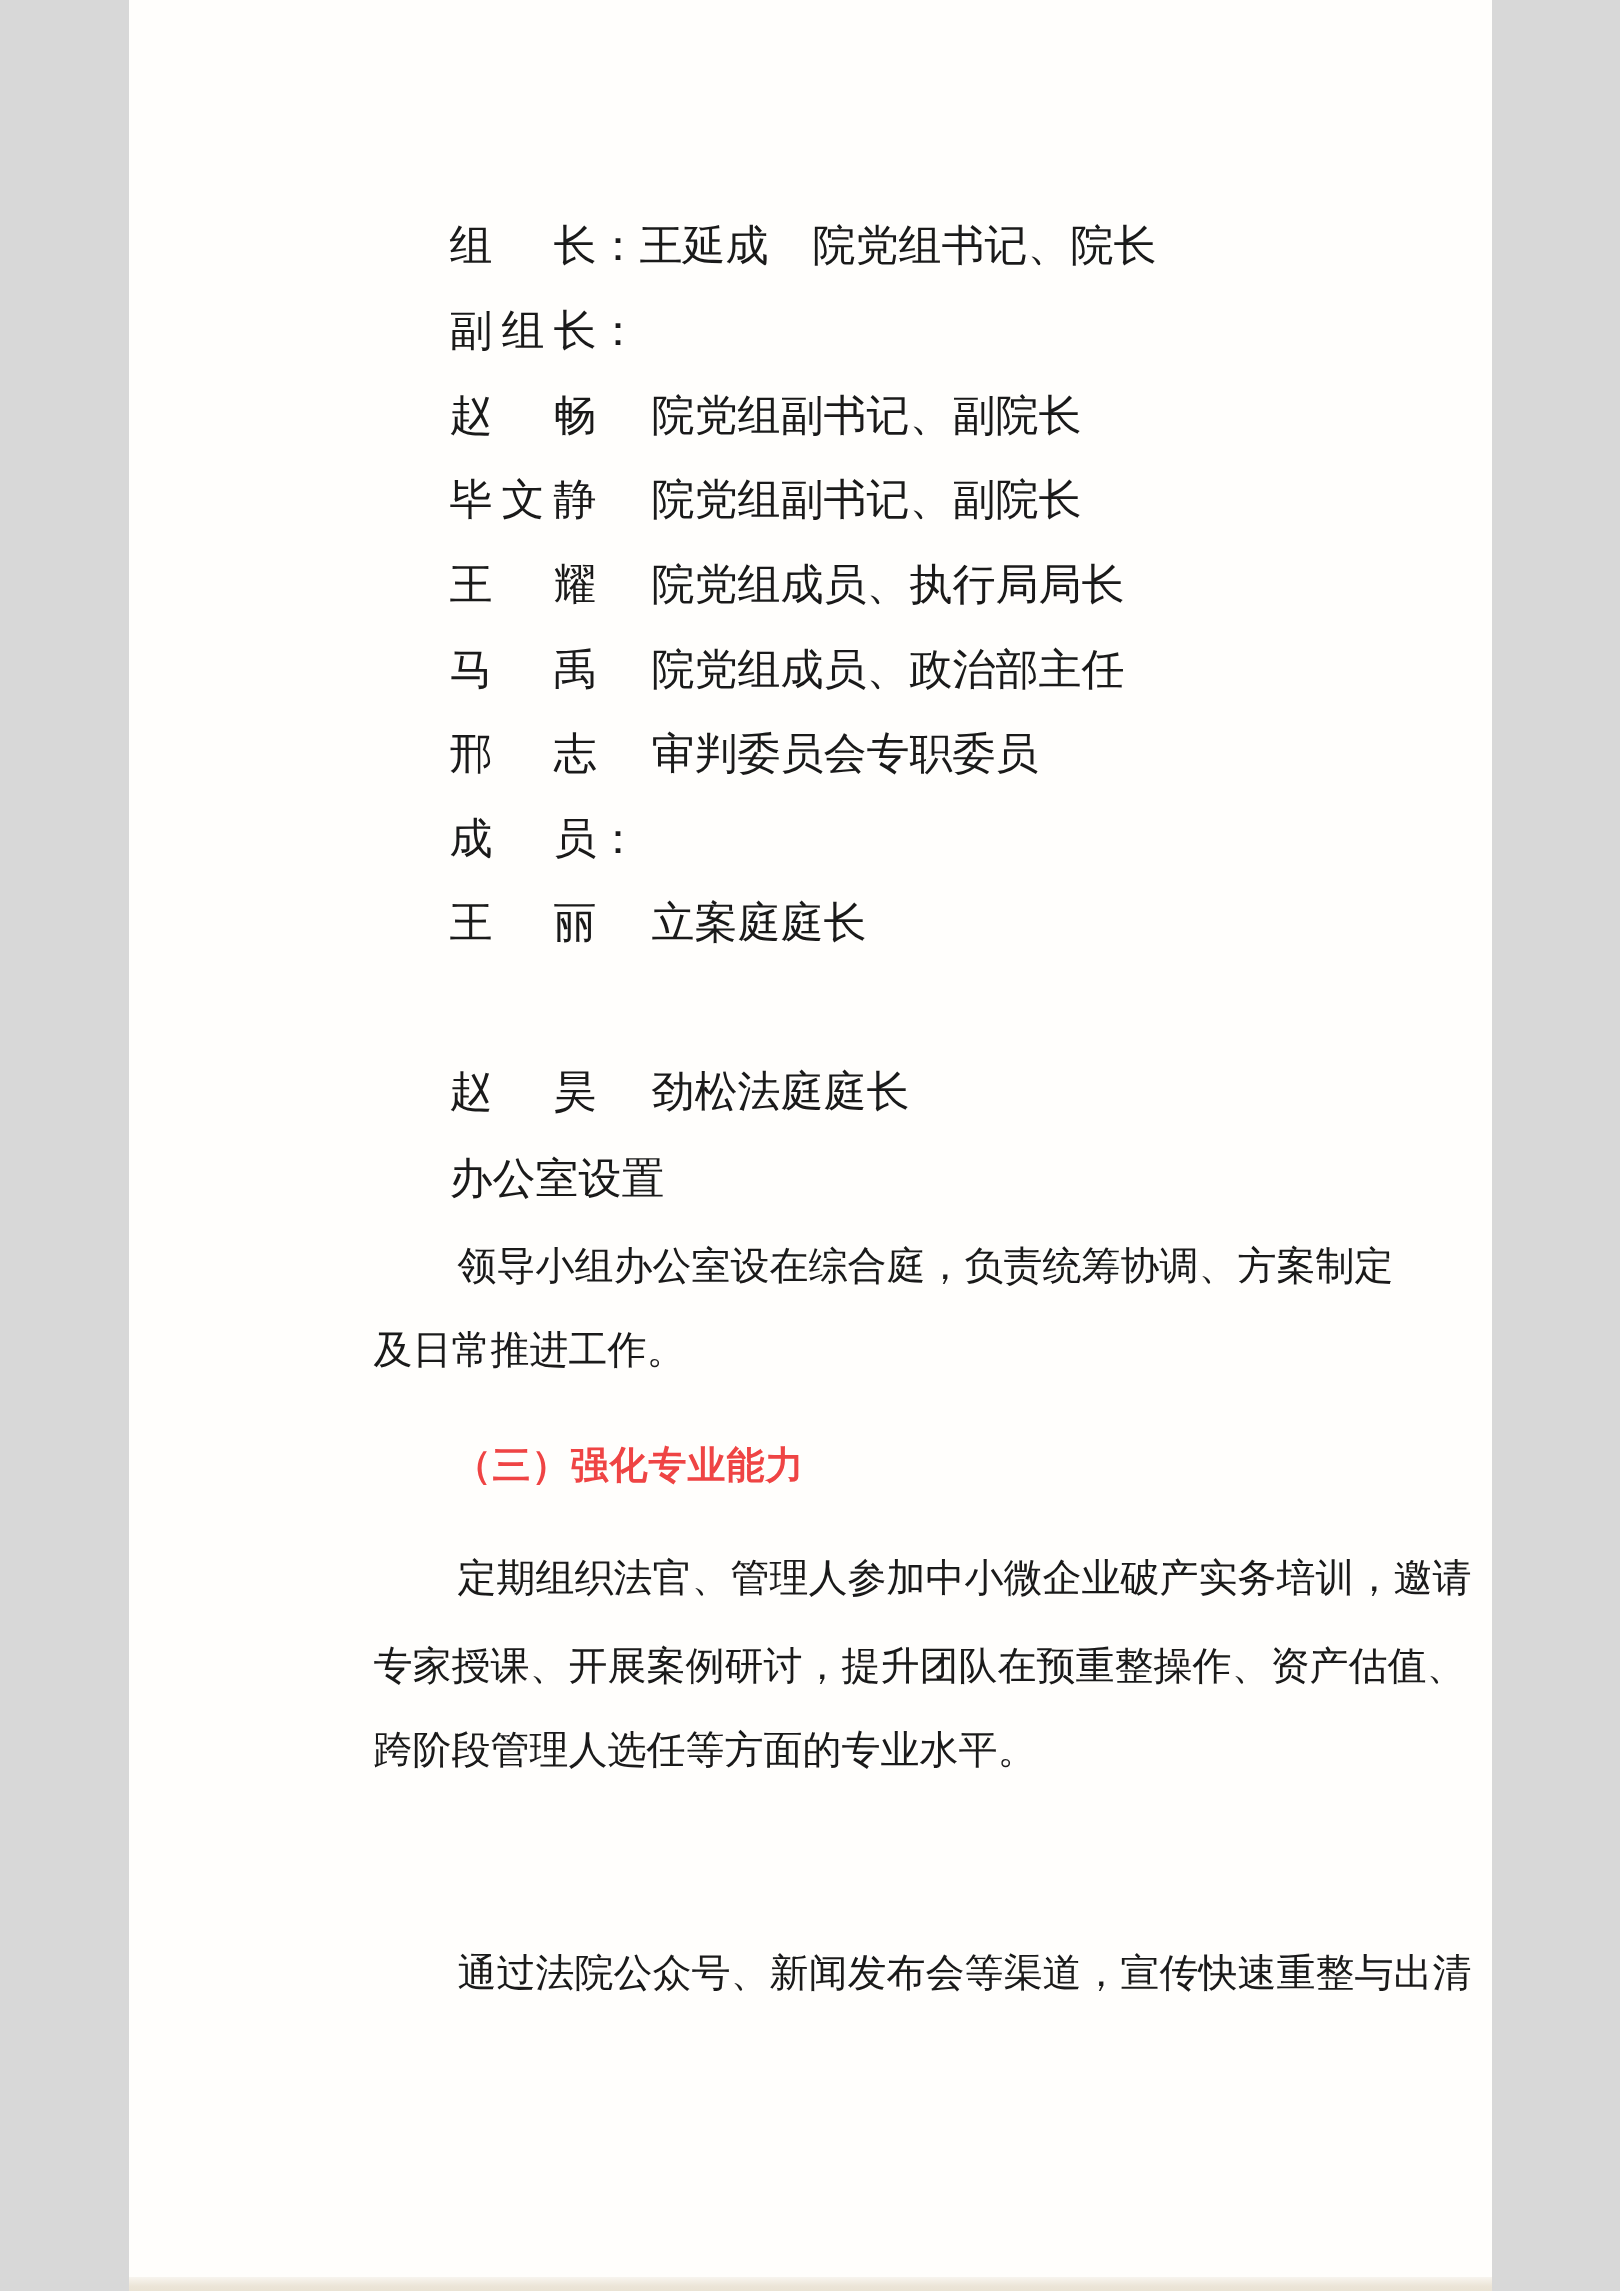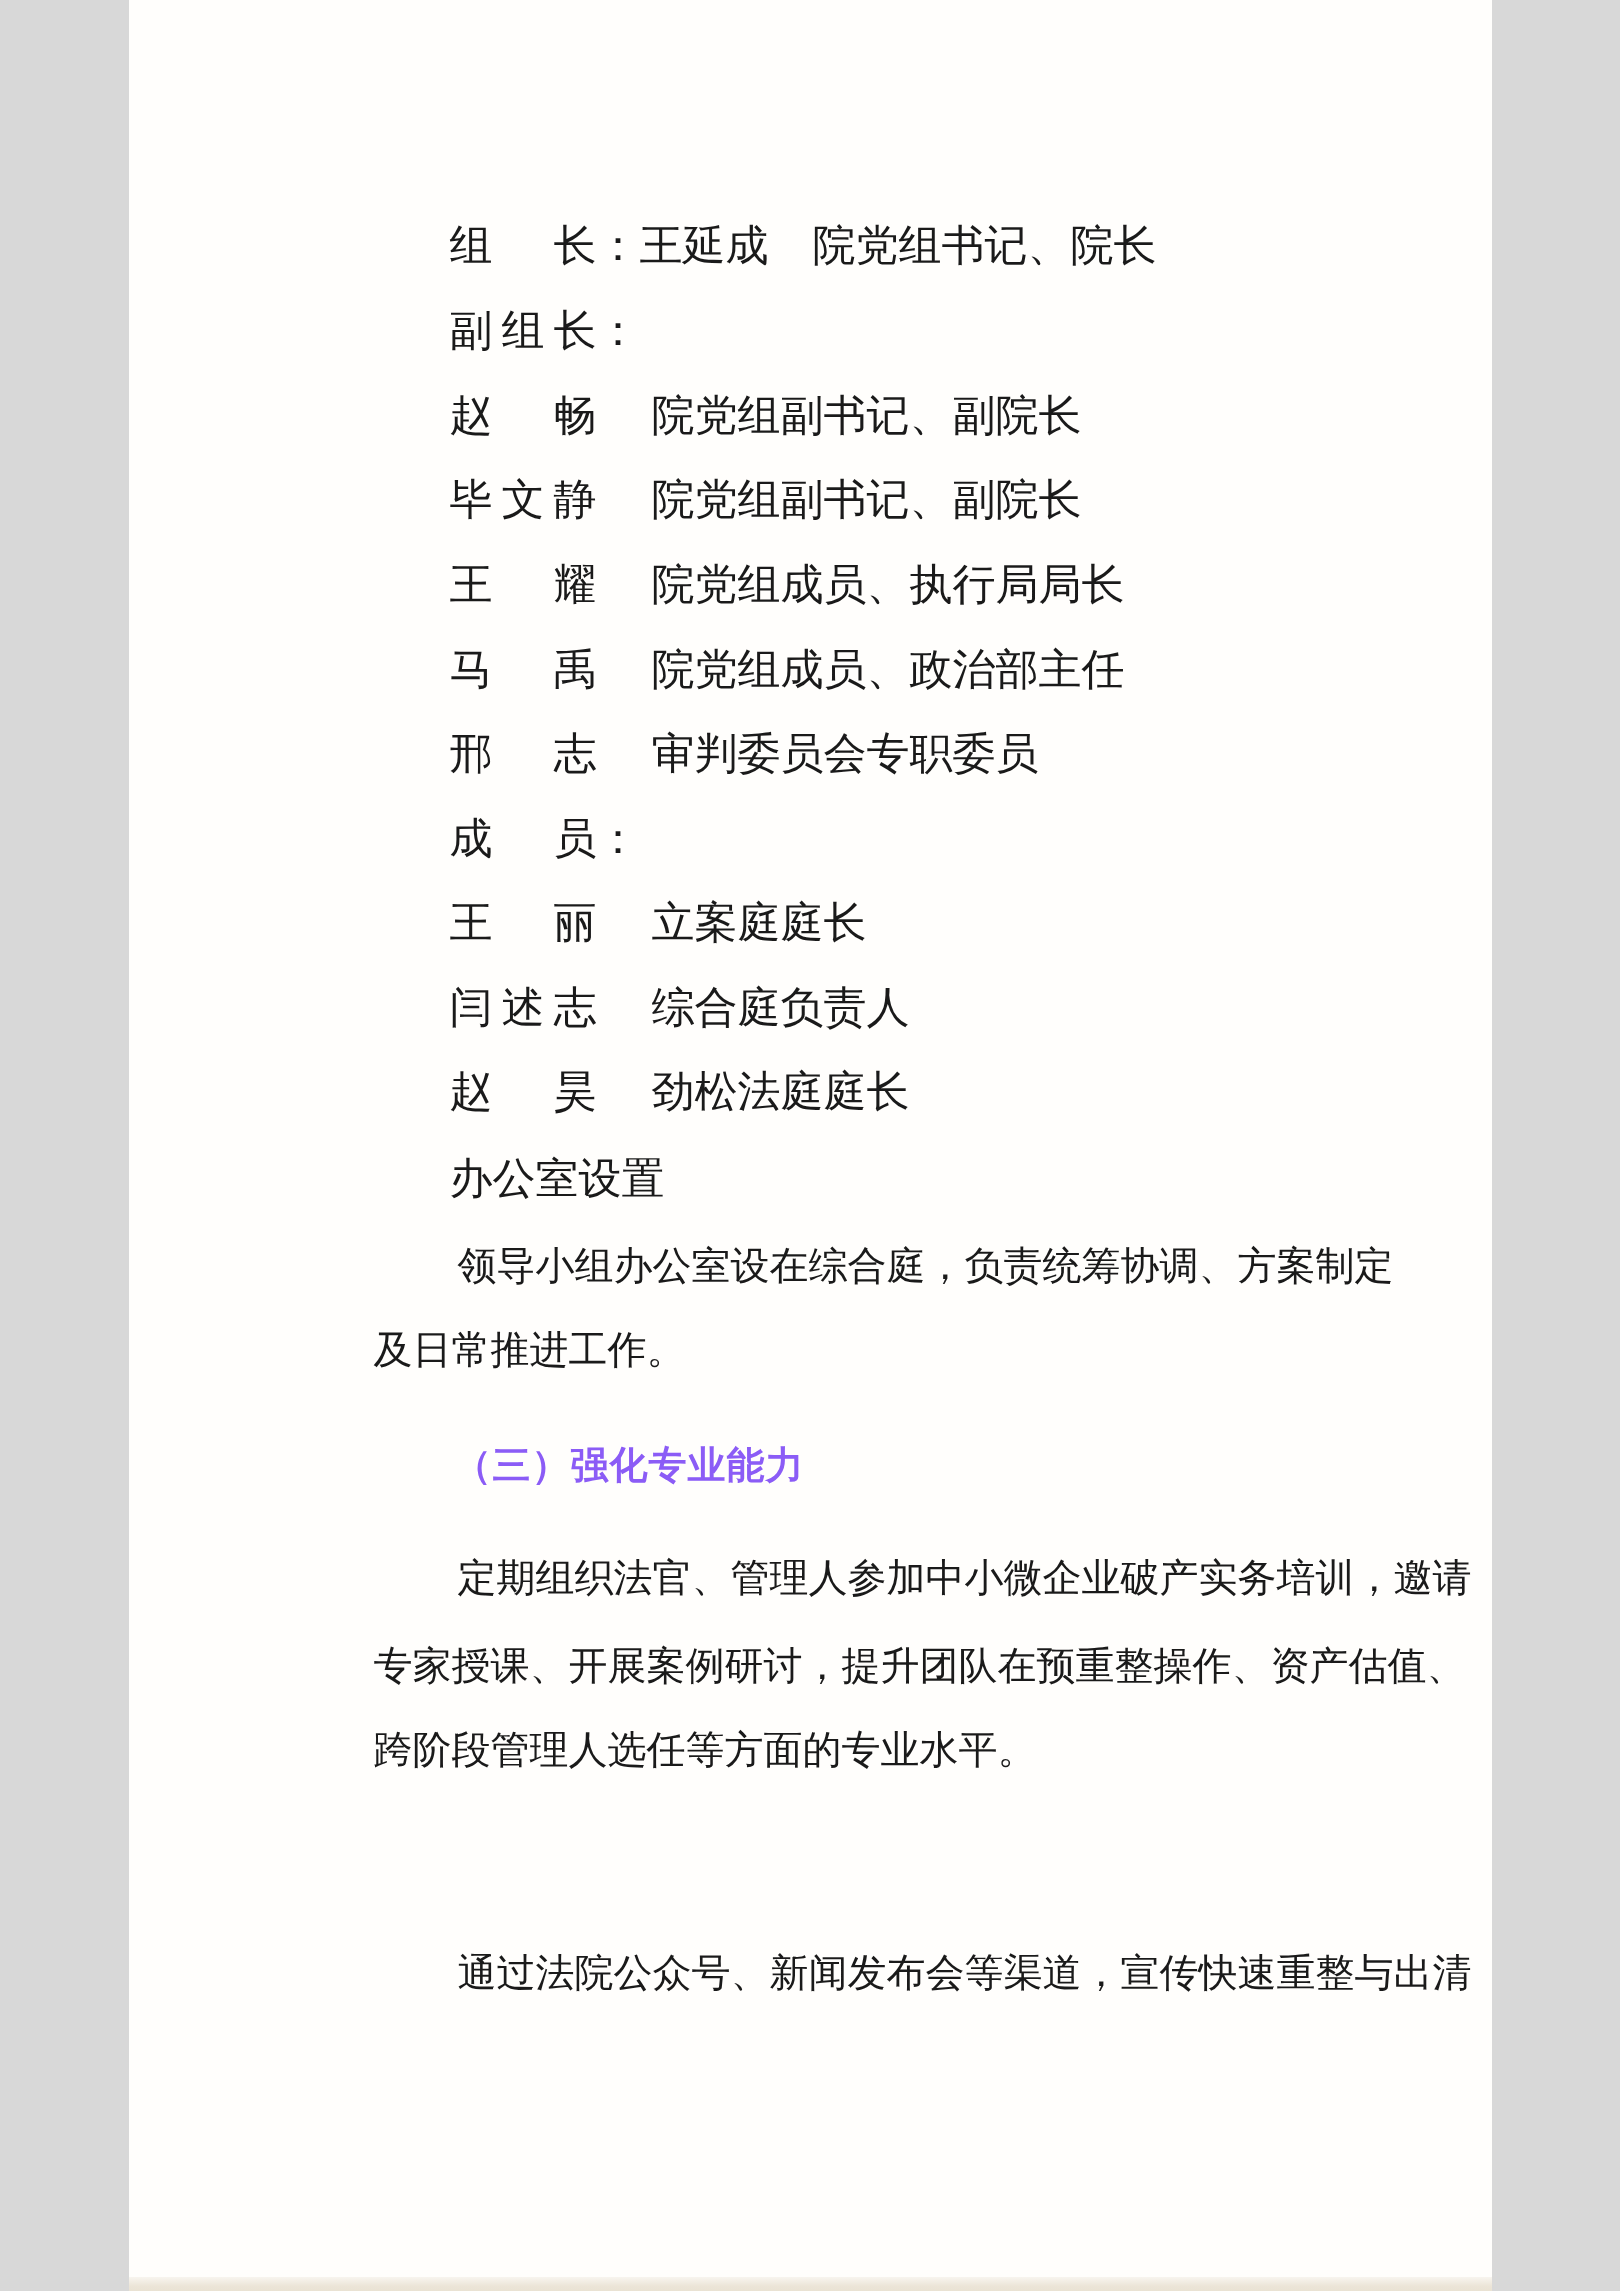--- a/index.html
+++ b/index.html
@@ -43,21 +43,21 @@
   }
   .para.indent{left:329px;}
   
   .heading{
     left:325px;
     font-family:"DejaVu Sans","Liberation Sans",sans-serif;
     font-weight:bold;
     font-size:38px;
     line-height:45px;
     letter-spacing:1px;
-    color:#8b5cf6;
+    color:#ef4444;
   }
   
   .bottom-edge{
     position:absolute;
     left:0;right:0;bottom:0;
     height:14.7px;
     background:linear-gradient(to bottom,#f8f5ef 0%,#ece5d8 60%,#e9e1d2 100%);
   }
 </style>
 </head>
@@ -71,21 +71,20 @@
 
   <div class="line roster" style="top:392px"><span class="namefield">赵　畅</span><span class="role">院党组副书记、副院长</span></div>
   <div class="line roster" style="top:476px"><span class="namefield">毕文静</span><span class="role">院党组副书记、副院长</span></div>
   <div class="line roster" style="top:561px"><span class="namefield">王　耀</span><span class="role">院党组成员、执行局局长</span></div>
   <div class="line roster" style="top:646px"><span class="namefield">马　禹</span><span class="role">院党组成员、政治部主任</span></div>
   <div class="line roster" style="top:730px"><span class="namefield">邢　志</span><span class="role">审判委员会专职委员</span></div>
 
   <div class="line roster" style="top:815px"><span class="namefield">成　员</span><span class="colon">：</span></div>
 
   <div class="line roster" style="top:899px"><span class="namefield">王　丽</span><span class="role">立案庭庭长</span></div>
-  <div class="line roster" style="top:984px"><span class="namefield">闫述志</span><span class="role">综合庭负责人</span></div>
   <div class="line roster" style="top:1068px"><span class="namefield">赵　昊</span><span class="role">劲松法庭庭长</span></div>
 
   <div class="line roster" style="top:1155px">办公室设置</div>
 
   <div class="line para indent" style="top:1243px">领导小组办公室设在综合庭，负责统筹协调、方案制定</div>
   <div class="line para" style="top:1327px">及日常推进工作。</div>
 
   <div class="line heading" style="top:1443px">（三）强化专业能力</div>
   <div class="line para indent" style="top:1555px">定期组织法官、管理人参加中小微企业破产实务培训，邀请</div>
   <div class="line para" style="top:1727px">跨阶段管理人选任等方面的专业水平。</div>

